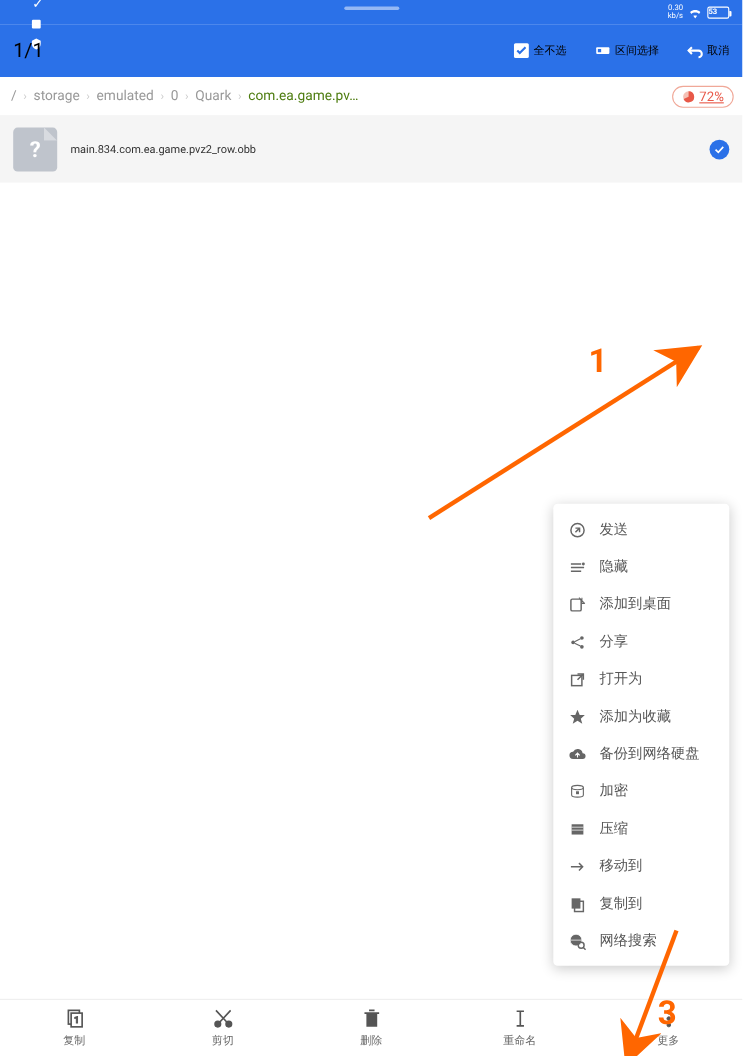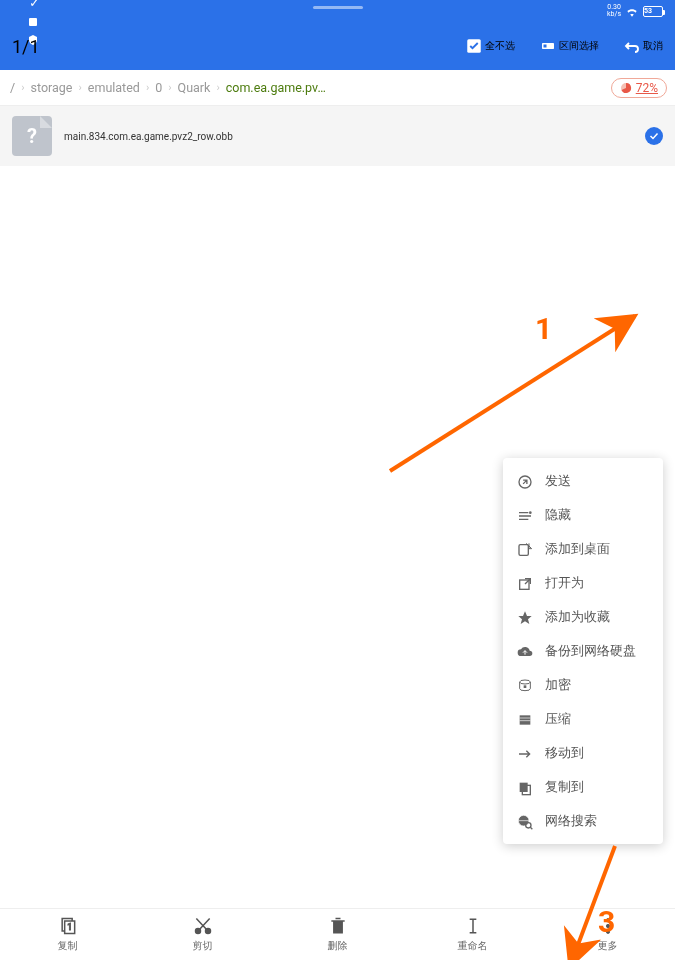--- a/index.html
+++ b/index.html
@@ -175,20 +175,31 @@
         <svg viewBox="0 0 24 24">
           <rect x="3" y="4" width="14" height="16" rx="2" fill="none" stroke="#666" stroke-width="2"></rect>
           <path d="M14 2 L22 10 M18 2 V10 H22" stroke="#666" stroke-width="1.5" fill="none"></path>
         </svg>
       </span>
     <span>添加到桌面</span>
   </div>
   <div class="popup-item">
     <span class="popup-icon">
         <svg viewBox="0 0 24 24">
+          <circle cx="6" cy="12" r="2.5" fill="#666"></circle>
+          <circle cx="18" cy="6" r="2.5" fill="#666"></circle>
+          <circle cx="18" cy="18" r="2.5" fill="#666"></circle>
+          <path d="M8 11 L16 7 M8 13 L16 17" stroke="#666" stroke-width="1.5"></path>
+        </svg>
+      </span>
+    <span>分享</span>
+  </div>
+  <div class="popup-item">
+    <span class="popup-icon">
+        <svg viewBox="0 0 24 24">
           <rect x="4" y="6" width="14" height="14" fill="none" stroke="#666" stroke-width="2"></rect>
           <path d="M12 4 H20 V12 M20 4 L12 12" stroke="#666" stroke-width="2" fill="none"></path>
         </svg>
       </span>
     <span>打开为</span>
   </div>
   <div class="popup-item">
     <span class="popup-icon">
         <svg viewBox="0 0 24 24">
           <path d="M12 2 L15 9 L22 9 L16.5 14 L18.5 21 L12 17 L5.5 21 L7.5 14 L2 9 L9 9 Z" fill="#666"></path>

